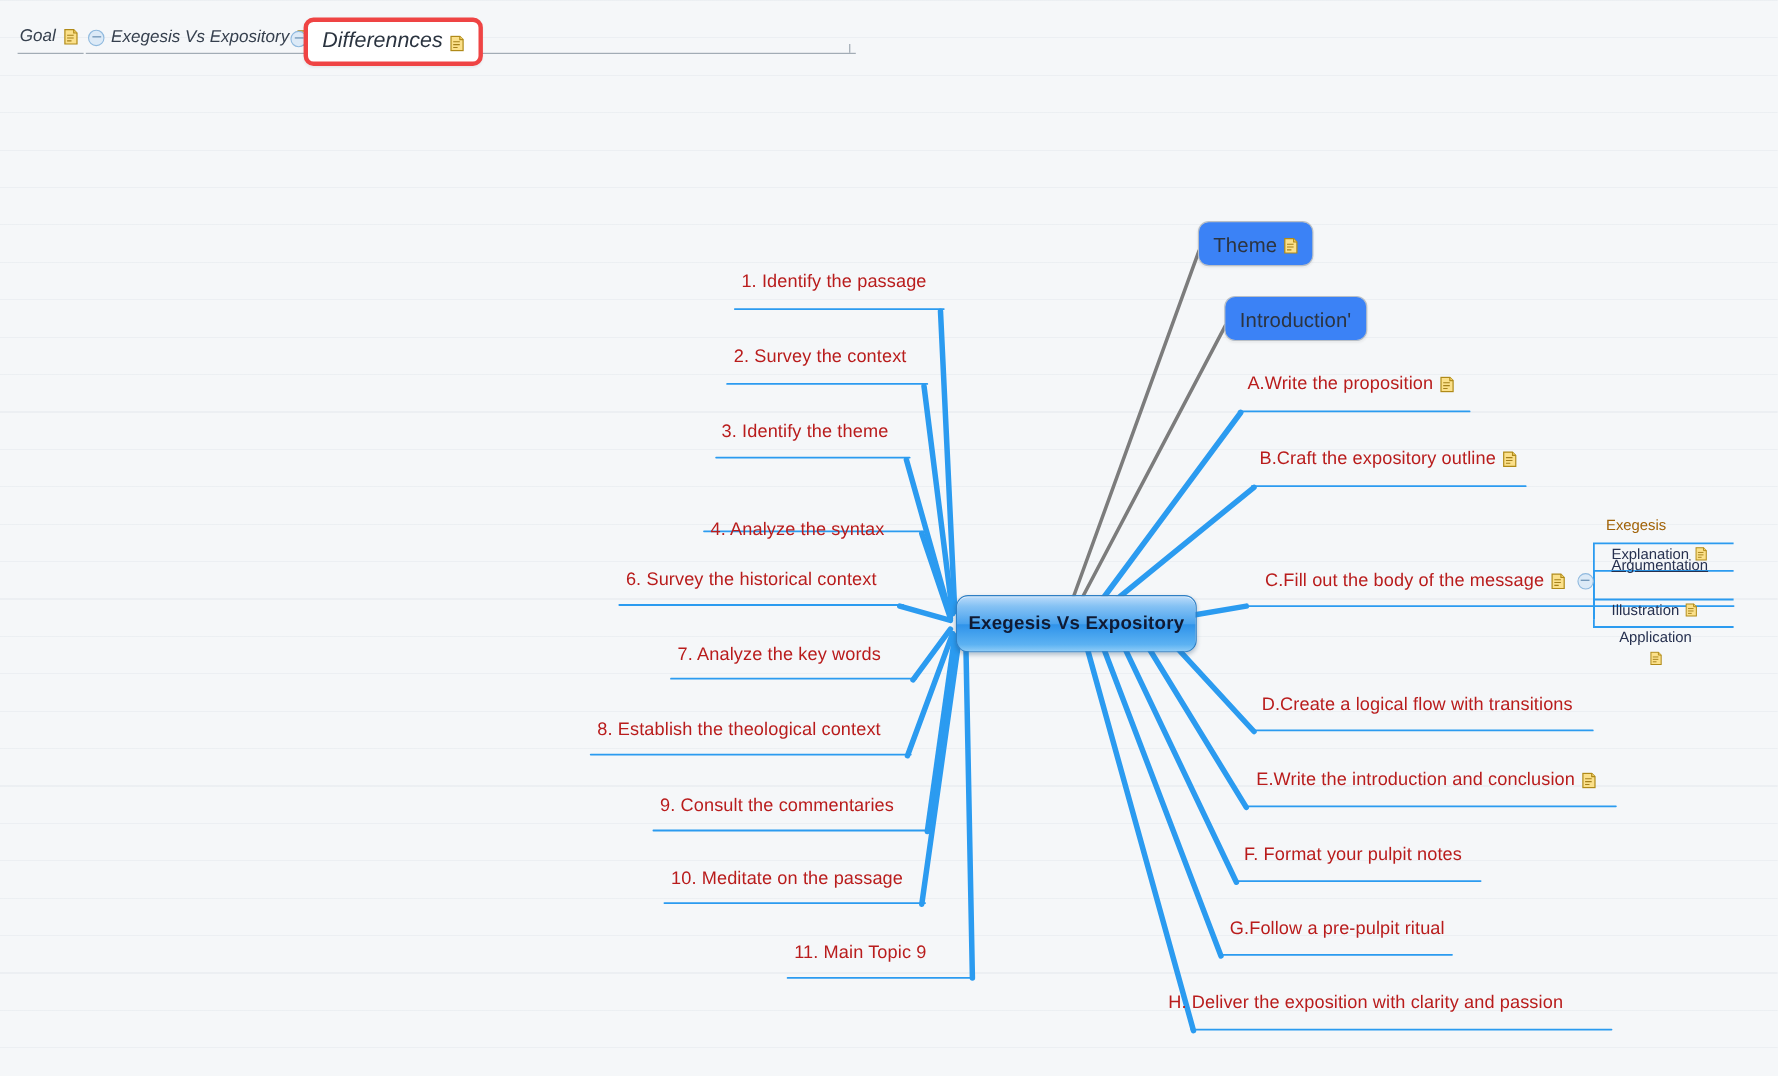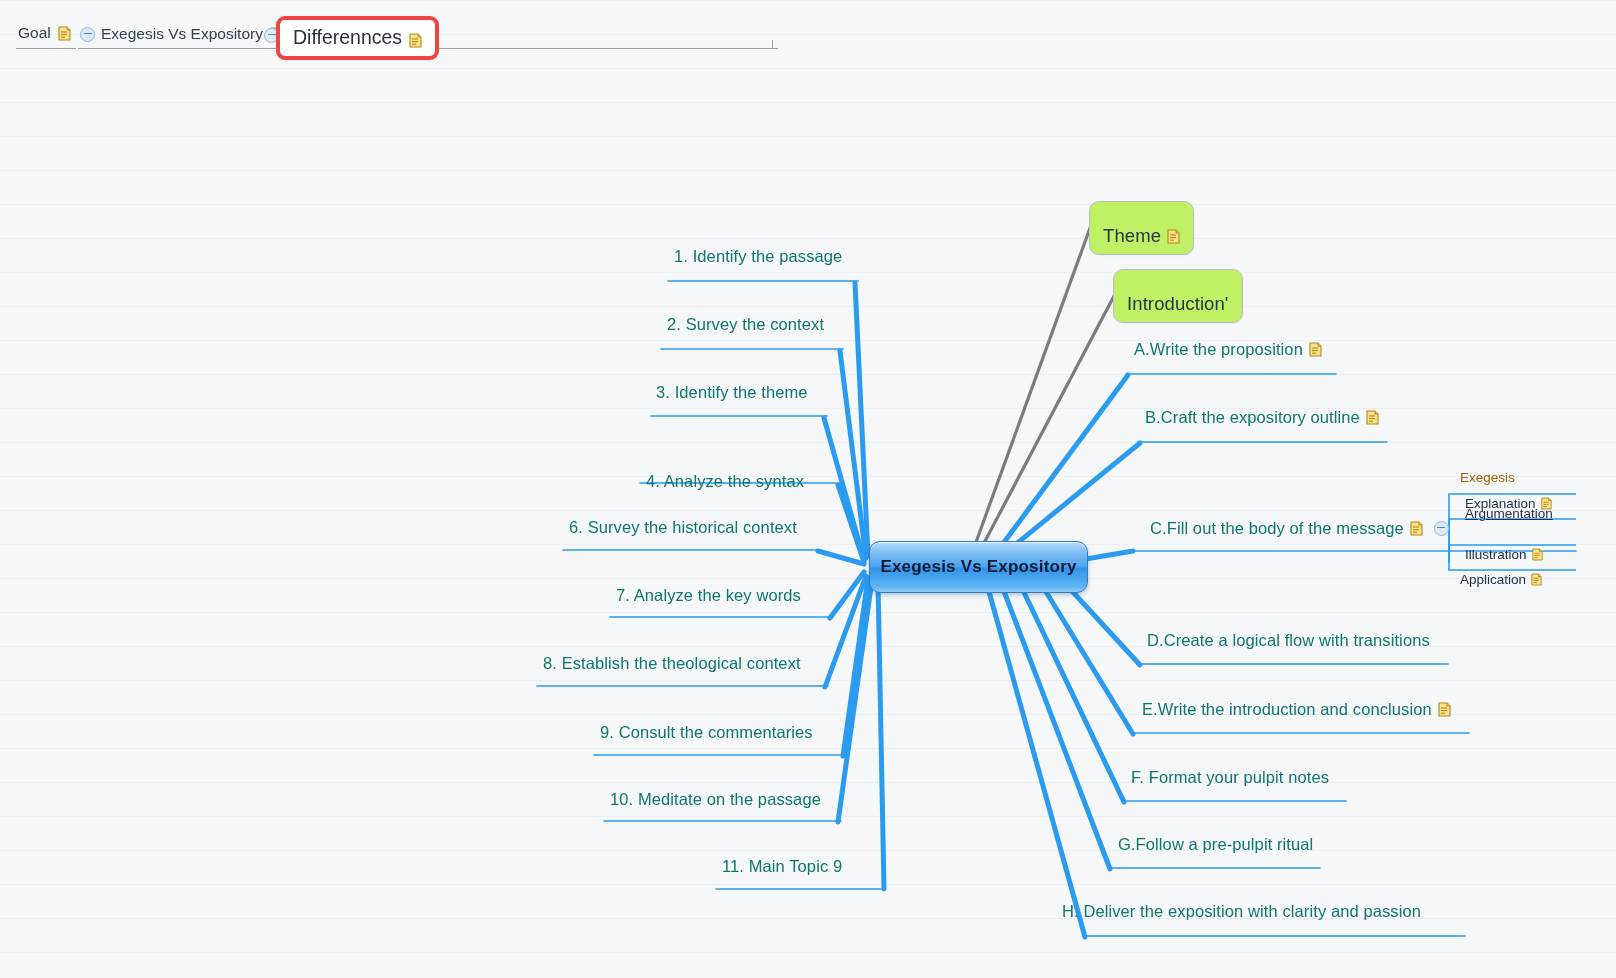--- a/index.html
+++ b/index.html
@@ -29,20 +29,21 @@
         rgba(0, 0, 0, 0) 34px);
   }
 
   
   #breadcrumb {
     position: absolute;
     left: 0; top: 0;
     width: 1616px;
     height: 66px;
     z-index: 40;
+    font-style: italic;
   }
   .crumb {
     position: absolute;
     display: flex;
     align-items: center;
     white-space: nowrap;
     font-size: 15.5px;
     color: #36404e;
   }
   .crumb-underline {
@@ -101,21 +102,21 @@
   .node {
     position: absolute;
     z-index: 20;
     white-space: nowrap;
     display: flex;
     align-items: center;
     gap: 6px;
   }
   .node-label {
     font-size: 16.5px;
-    color: #0f766e;
+    color: #b91c1c;
     letter-spacing: .1px;
   }
 
   
   #root-node {
     position: absolute;
     z-index: 30;
     left: 869px;
     top: 541px;
     width: 217px;
@@ -135,22 +136,22 @@
     font-size: 17px;
     font-weight: bold;
     color: #101a33;
     letter-spacing: .2px;
   }
 
   
   .node.boxed {
     border: 1px solid #b9bfc6;
     border-radius: 10px;
-    background: #bef264;
-    padding: 23px 13px 7px 13px;
+    background: #3b82f6;
+    padding: 10px 13px 7px 13px;
     box-shadow: 0 1px 2px rgba(0,0,0,.05);
   }
   .node.boxed .node-label { font-size: 18.5px; color: #2c3440; }
 
   
   #sub-group { position: absolute; z-index: 22; left: 1447px; top: 470px; }
   .sub-title {
     position: absolute;
     left: 13px; top: 0px;
     font-size: 13.5px;
@@ -421,21 +422,21 @@
     <span>Illustration</span>
     <span class="note-icon">
       <svg viewBox="0 0 13 15" width="11" height="13">
         <path d="M1 1 h8 l3 3 v10 h-11 z" fill="#fbe08a" stroke="#b08a18" stroke-width="1.1"></path>
         <path d="M9 1 v3 h3" fill="#f0cf68" stroke="#b08a18" stroke-width="1"></path>
         <path d="M3 6 h6 M3 8.6 h6 M3 11.2 h4" stroke="#a5801a" stroke-width="1"></path>
       </svg>
     </span>
   </div>
 
-  <div class="sub-node" style="left:4px; top:102px;">
+  <div class="sub-node" style="left:16px; top:102px;flex-direction:column;">
     <span>Application</span>
     <span class="note-icon">
       <svg viewBox="0 0 13 15" width="11" height="13">
         <path d="M1 1 h8 l3 3 v10 h-11 z" fill="#fbe08a" stroke="#b08a18" stroke-width="1.1"></path>
         <path d="M9 1 v3 h3" fill="#f0cf68" stroke="#b08a18" stroke-width="1"></path>
         <path d="M3 6 h6 M3 8.6 h6 M3 11.2 h4" stroke="#a5801a" stroke-width="1"></path>
       </svg>
     </span>
   </div>
 </div>

